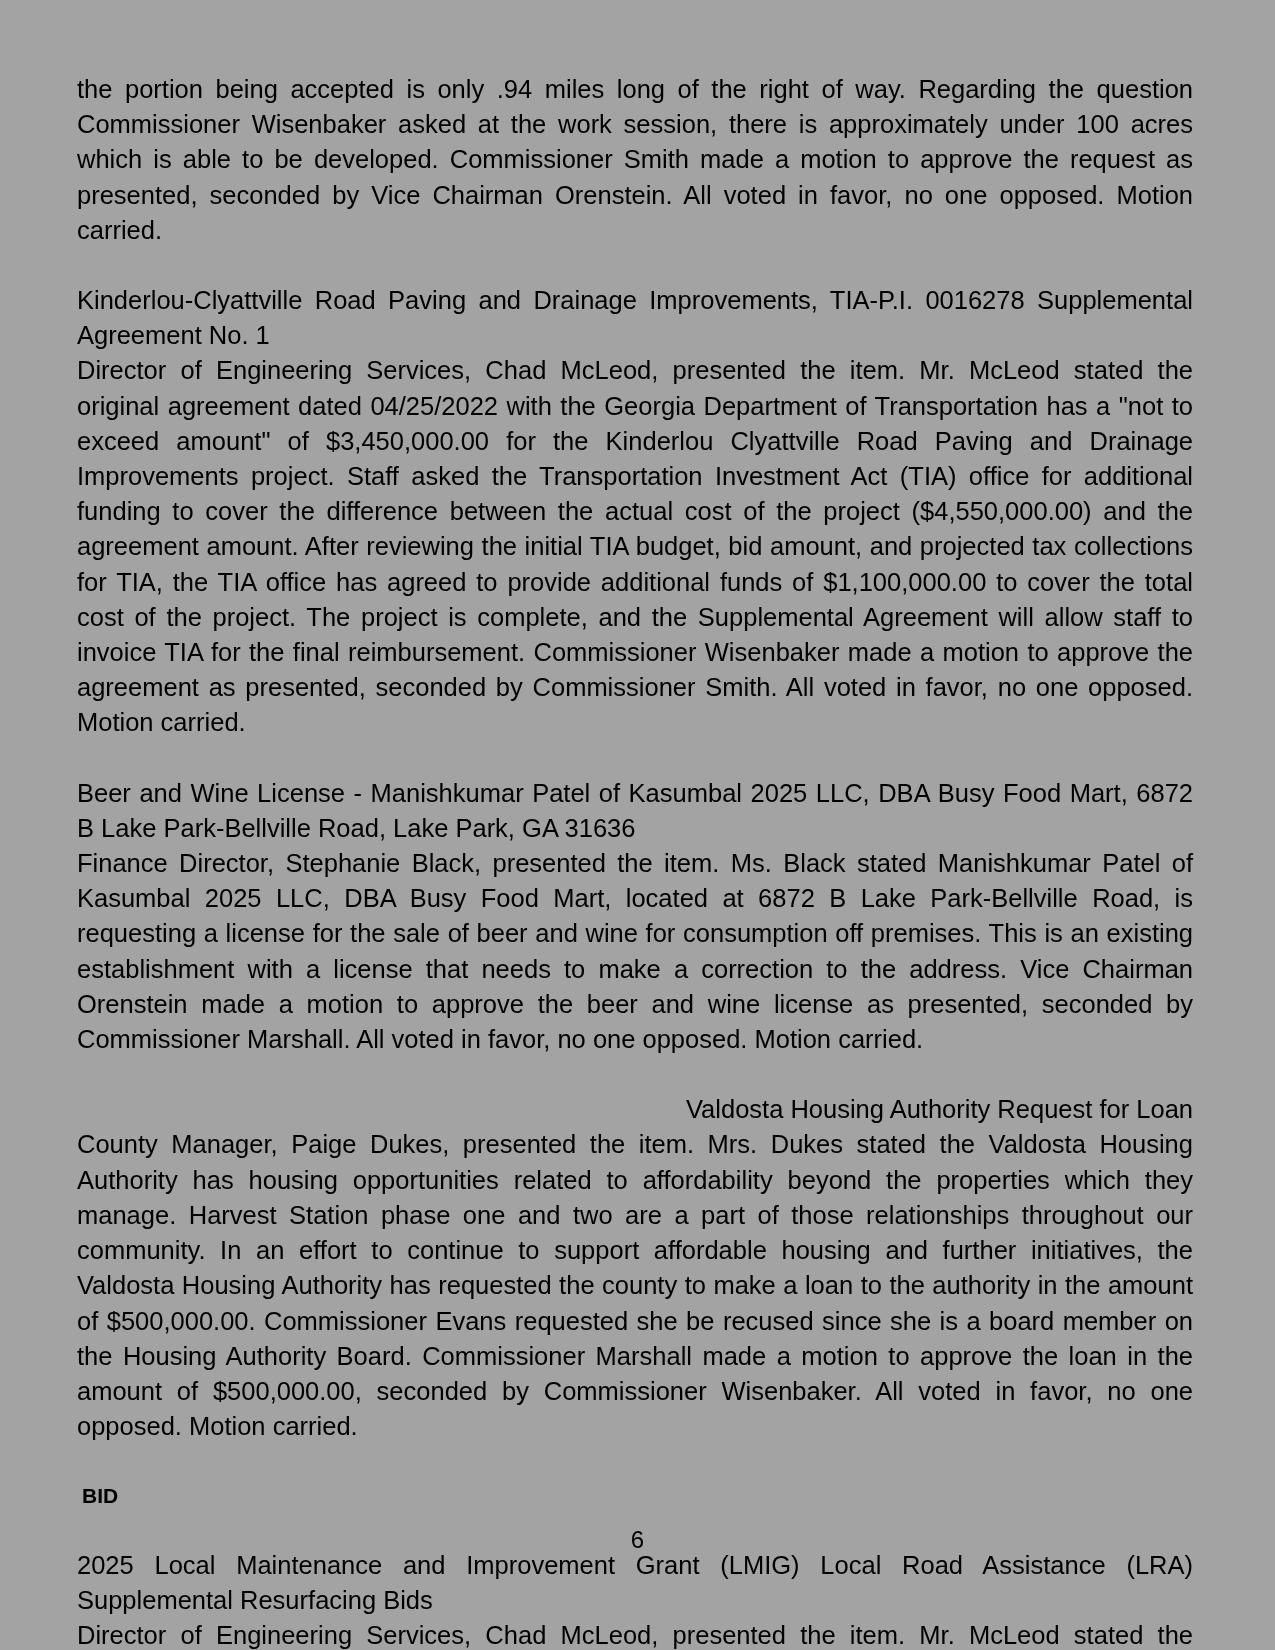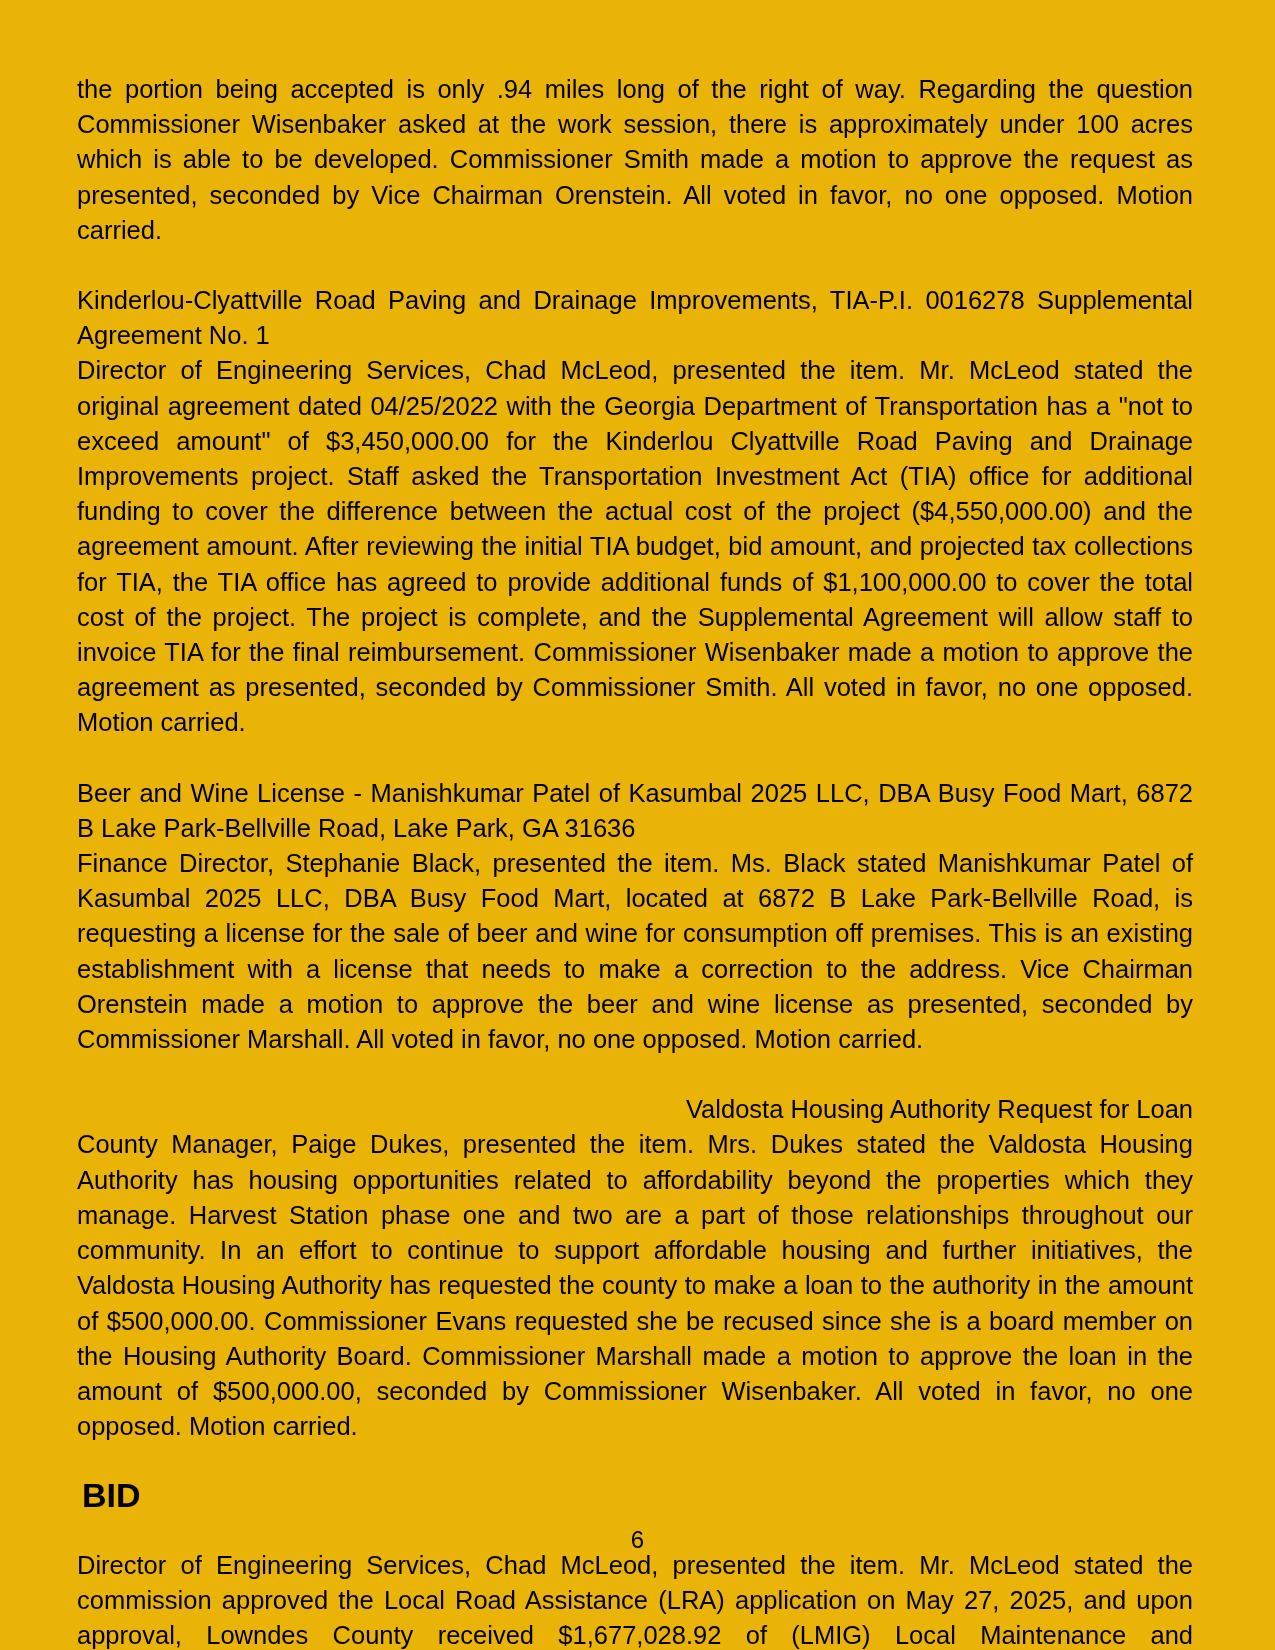--- a/index.html
+++ b/index.html
@@ -8,21 +8,21 @@
     background: #ffffff;
   }
   body {
     font-family: "Liberation Sans", sans-serif;
     color: #000000;
   }
   .page {
     position: relative;
     width: 1275px;
     height: 1650px;
-    background: #eab308;
+    background: #a3a3a3;
     box-sizing: border-box;
     overflow: hidden;
   }
   .content {
     position: absolute;
     left: 77px;
     top: 72px;
     width: 1116px;
   }
   p.body-text {
@@ -41,21 +41,21 @@
     line-height: 35.2px;
     font-weight: normal;
     text-align: justify;
     text-justify: inter-word;
   }
   h2.section-heading.no-justify {
     text-align: right;
   }
   h3.group-heading {
     margin: 0;
-    font-size: 34px;
+    font-size: 21px;
     line-height: 35.2px;
     font-weight: bold;
     text-align: left;
     padding-left: 5px;
   }
   .gap-para {
     height: 35px;
   }
   .gap-small {
     height: 34px;
@@ -96,20 +96,21 @@
     <h2 class="section-heading no-justify">Valdosta Housing Authority Request for Loan</h2>
 
     <p class="body-text">County Manager, Paige Dukes, presented the item. Mrs. Dukes stated the Valdosta Housing Authority has housing opportunities related to affordability beyond the properties which they manage. Harvest Station phase one and two are a part of those relationships throughout our community. In an effort to continue to support affordable housing and further initiatives, the Valdosta Housing Authority has requested the county to make a loan to the authority in the amount of $500,000.00. Commissioner Evans requested she be recused since she is a board member on the Housing Authority Board. Commissioner Marshall made a motion to approve the loan in the amount of $500,000.00, seconded by Commissioner Wisenbaker. All voted in favor, no one opposed. Motion carried.</p>
 
     <div class="gap-small"></div>
 
     <h3 class="group-heading">BID</h3>
 
     <div class="gap-small"></div>
 
+    <h2 class="section-heading">2025 Local Maintenance and Improvement Grant (LMIG) Local Road Assistance (LRA) Supplemental Resurfacing Bids</h2>
 
     <p class="body-text">Director of Engineering Services, Chad McLeod, presented the item. Mr. McLeod stated the commission approved the Local Road Assistance (LRA) application on May 27, 2025, and upon approval, Lowndes County received $1,677,028.92 of (LMIG) Local Maintenance and Improvement Grant LRA funding assistance from the Georgia Department of Transportation. The 2025 LMIG Supplemental bids include 6.94 miles of county roads. This project has a 180-day completion time. Bids were received and opened on February 19, 2026. Staff received two bids, with the Scruggs Company submitting the low bid in the amount of $1,491,023.01. Commissioner Marshall asked if this</p>
 
   </div>
 
   <div class="page-number">6</div>
 
 </div>
 
 </body></html>

